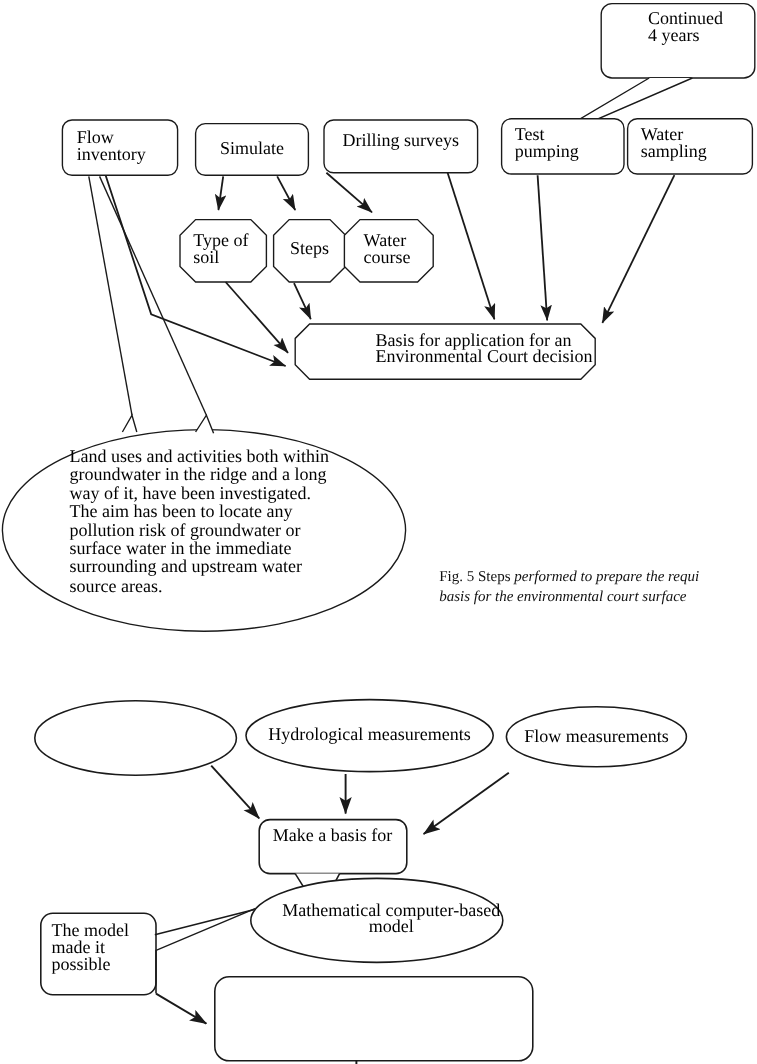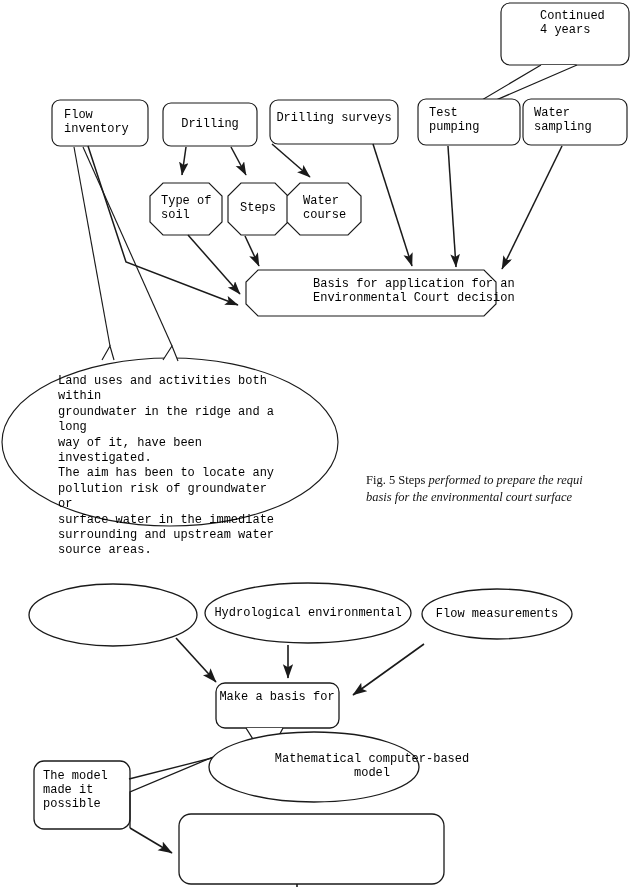--- a/index.html
+++ b/index.html
@@ -20,22 +20,22 @@
   }
   #vectors {
     position: absolute;
     left: 0;
     top: 0;
     width: 631px;
     height: 887px;
   }
   .lbl {
     position: absolute;
-    font-family: Liberation Mono, monospace;
-    font-size: 12px;
+    font-family: Liberation Serif, serif;
+    font-size: 15px;
     line-height: 14px;
     color: #000000;
     white-space: pre-line;
     pointer-events: none;
   }
   .lbl.ctr {
     text-align: center;
   }
   .caption {
     position: absolute;
@@ -135,21 +135,21 @@
     <path d="M213,757 L130,792 L130,828" fill="none" stroke="#1a1a1a" stroke-width="1.3"></path>
     <path d="M130,828 L172,853" fill="none" stroke="#1a1a1a" stroke-width="1.6" marker-end="url(#ah)"></path>
   </svg>
 
   <div class="lbl" style="left:540px; top:9px; width:88px;">Continued
 4 years</div>
 
   <div class="lbl" style="left:64px; top:108px; width:82px;">Flow
 inventory</div>
 
-  <div class="lbl ctr" style="left:163px; top:117px; width:94px;">Drilling</div>
+  <div class="lbl ctr" style="left:163px; top:117px; width:94px;">Simulate</div>
 
   <div class="lbl ctr" style="left:270px; top:111px; width:128px;">Drilling surveys</div>
 
   <div class="lbl" style="left:429px; top:106px; width:86px;">Test
 pumping</div>
 
   <div class="lbl" style="left:534px; top:106px; width:88px;">Water
 sampling</div>
 
   <div class="lbl" style="left:161px; top:194px; width:62px;">Type of
@@ -171,27 +171,27 @@
 surface water in the immediate
 surrounding and upstream water
 source areas.</div>
 
   <div class="caption" style="left:366px; top:455px; width:280px;">
     <span>Fig. 5 Steps </span><span class="it">performed to prepare the requi
 basis for the environmental court surface</span>
   </div>
 
 
-  <div class="lbl ctr" style="left:213px; top:606px; width:190px;">Hydrological environmental</div>
+  <div class="lbl ctr" style="left:213px; top:606px; width:190px;">Hydrological measurements</div>
 
   <div class="lbl ctr" style="left:427px; top:607px; width:140px;">Flow measurements</div>
 
   <div class="lbl ctr" style="left:216px; top:690px; width:122px;">Make a basis for</div>
 
-  <div class="lbl ctr" style="left:209px; top:752px; width:234px;padding-left:46px;">Mathematical computer-based
+  <div class="lbl ctr" style="left:209px; top:752px; width:234px;">Mathematical computer-based
 model</div>
 
   <div class="lbl" style="left:43px; top:769px; width:84px;">The model
 made it
 possible</div>
 
 
 </div>
 
 </body></html>

